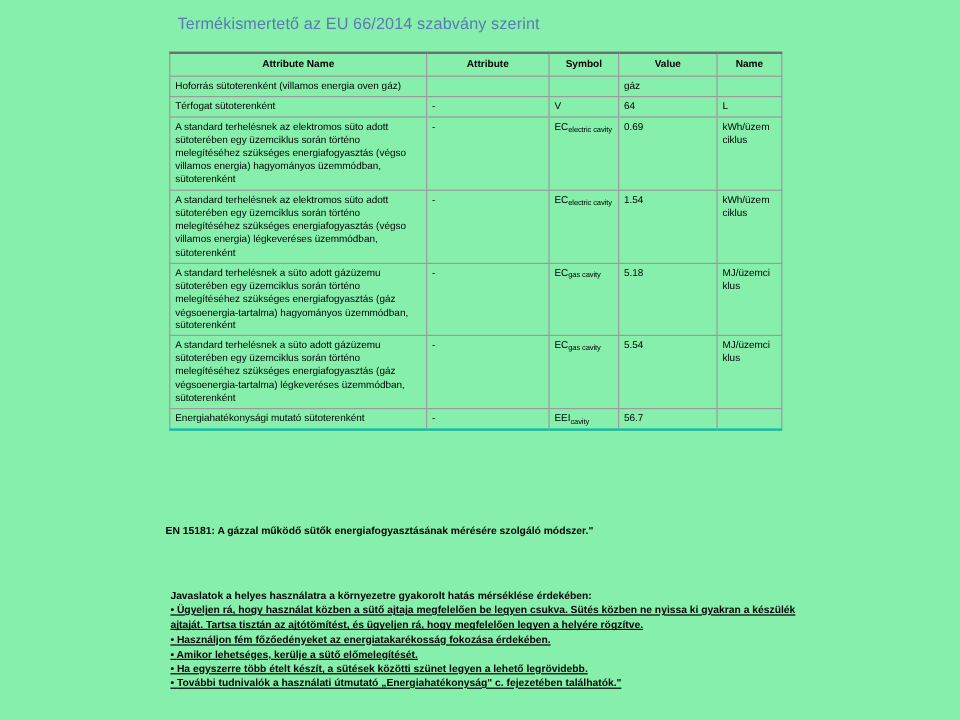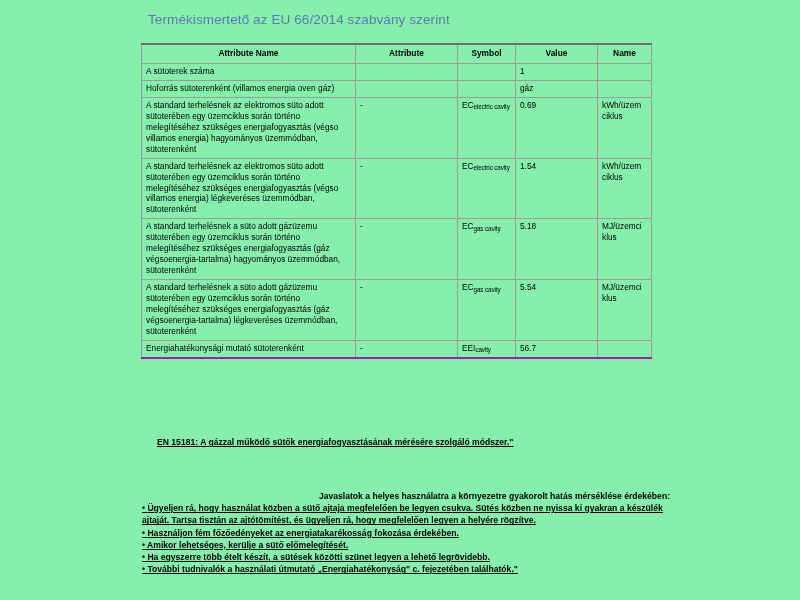--- a/index.html
+++ b/index.html
@@ -52,61 +52,59 @@
   .spec-table thead th {
     font-weight: bold;
     border-top: 2px solid #6e6e6e;
     border-bottom: 1px solid #9b9b9b;
     padding-top: 3px;
     padding-bottom: 4px;
     font-size: 8.4px;
     text-align: center;
   }
   .spec-table tbody tr:last-child td {
-    border-bottom: 2px solid #a21caf;
+    border-bottom: 2px solid #14b8a6;
     margin-top: 10px;
   }
   .col-attr   { width: 214px; }
   .col-pos    { width: 102px; }
   .col-sym    { width: 58px;  }
   .col-val    { width: 82px;  }
   .col-unit   { width: 54px;  }
 
   .sym { white-space: normal; }
   .sym sub {
     font-size: 0.76em;
     vertical-align: baseline;
     position: relative;
     top: 1.5px;
     letter-spacing: -0.1px;
   }
 
   .en-note {
     position: absolute;
-    left: 157px;
+    left: 138px;
     top: 437px;
     font-size: 8.6px;
     font-weight: bold;
     white-space: nowrap;
-    text-decoration: underline;
   }
 
   .recs {
     position: absolute;
     left: 142px;
     top: 490px;
     width: 528px;
     font-size: 8.6px;
     line-height: 1.42;
     font-weight: bold;
   }
   .recs .rec-head {
     display: block;
     margin-bottom: 0px;
-    text-align: right;
   }
   .recs .rec-item {
     display: block;
     text-indent: 0;
     text-decoration: underline;
   }
   .recs .bullet {
     display: inline;
   }
 </style>
@@ -129,32 +127,32 @@
       <tr>
         <th>Attribute Name</th>
         <th>Attribute</th>
         <th>Symbol</th>
         <th>Value</th>
         <th>Name</th>
       </tr>
     </thead>
     <tbody id="table-body">
         <tr>
-          <td>A sütoterek száma</td>
-          <td></td>
-          <td><span class="sym"><span></span><sub></sub></span></td>
-          <td>1</td>
-          <td></td>
-        </tr>
-        <tr>
           <td>Hoforrás sütoterenként (villamos energia oven gáz)</td>
           <td></td>
           <td><span class="sym"><span></span><sub></sub></span></td>
           <td>gáz</td>
           <td></td>
+        </tr>
+        <tr>
+          <td>Térfogat sütoterenként</td>
+          <td>-</td>
+          <td><span class="sym"><span>V</span><sub></sub></span></td>
+          <td>64</td>
+          <td>L</td>
         </tr>
         <tr>
           <td>A standard terhelésnek az elektromos süto adott sütoterében egy üzemciklus során történo melegítéséhez szükséges energiafogyasztás (végso villamos energia) hagyományos üzemmódban, sütoterenként</td>
           <td>-</td>
           <td><span class="sym"><span>EC</span><sub>electric cavity</sub></span></td>
           <td>0.69</td>
           <td>kWh/üzem ciklus</td>
         </tr>
         <tr>
           <td>A standard terhelésnek az elektromos süto adott sütoterében egy üzemciklus során történo melegítéséhez szükséges energiafogyasztás (végso villamos energia) légkeveréses üzemmódban, sütoterenként</td>

